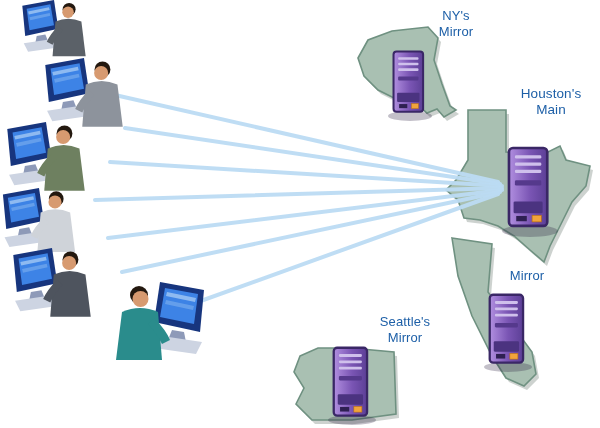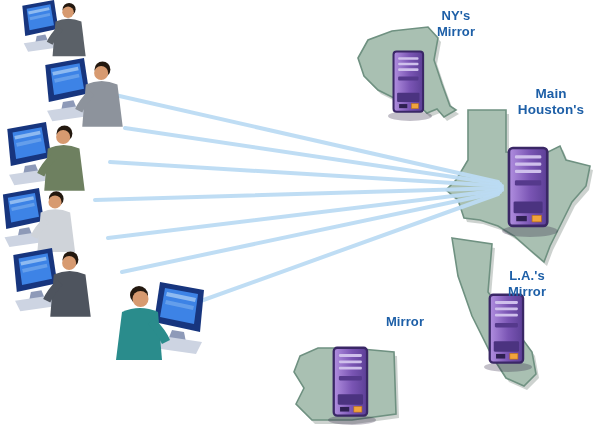--- a/index.html
+++ b/index.html
@@ -2,21 +2,21 @@
 <html><head>
 <meta charset="utf-8">
 <style>
   html,body{margin:0;padding:0;background:#fff;}
   .stage{
     position:relative;width:600px;height:428px;background:#ffffff;
     overflow:hidden;font-family:"Liberation Sans",sans-serif;
   }
   .stage svg{position:absolute;left:0;top:0;}
   .lbl{
-    position:absolute;color:#1d5fa7;font-weight:700;font-size:13px;
+    position:absolute;color:#1d5fa7;font-weight:400;font-size:13px;
     line-height:1.22;text-align:center;letter-spacing:.1px;
   }
   .lbl span{display:block;}
   .lbl.big{font-size:13.5px;}
   .conn{stroke:#bcdcf4;stroke-width:4;stroke-linecap:round;opacity:.95;}
   .state{fill:#a9c0b2;stroke:#6f9181;stroke-width:1.6;}
   .state-shadow{fill:rgba(55,75,65,.25);stroke:none;}
   .srv-shadow{fill:rgba(40,30,60,.28);}
 </style>
 </head>
@@ -103,26 +103,26 @@
       <use href="#ws" transform="translate(210,282) scale(-1,1)" style="--shirt:#2a8c8c"></use>
     </g>
   </svg>
 
   <div class="lbl" style="left:418px;top:8px;width:76px">
     <span>NY's</span>
     <span>Mirror</span>
   </div>
 
   <div class="lbl big" style="left:503px;top:86px;width:96px">
+    <span>Houston's</span>
     <span>Main</span>
-    <span>Houston's</span>
   </div>
 
   <div class="lbl" style="left:487px;top:268px;width:80px">
-    <span>L.A.'s</span>
     <span>Mirror</span>
   </div>
 
   <div class="lbl" style="left:362px;top:314px;width:86px">
+    <span>Seattle's</span>
     <span>Mirror</span>
   </div>
 
 </div>
 
 </body></html>

